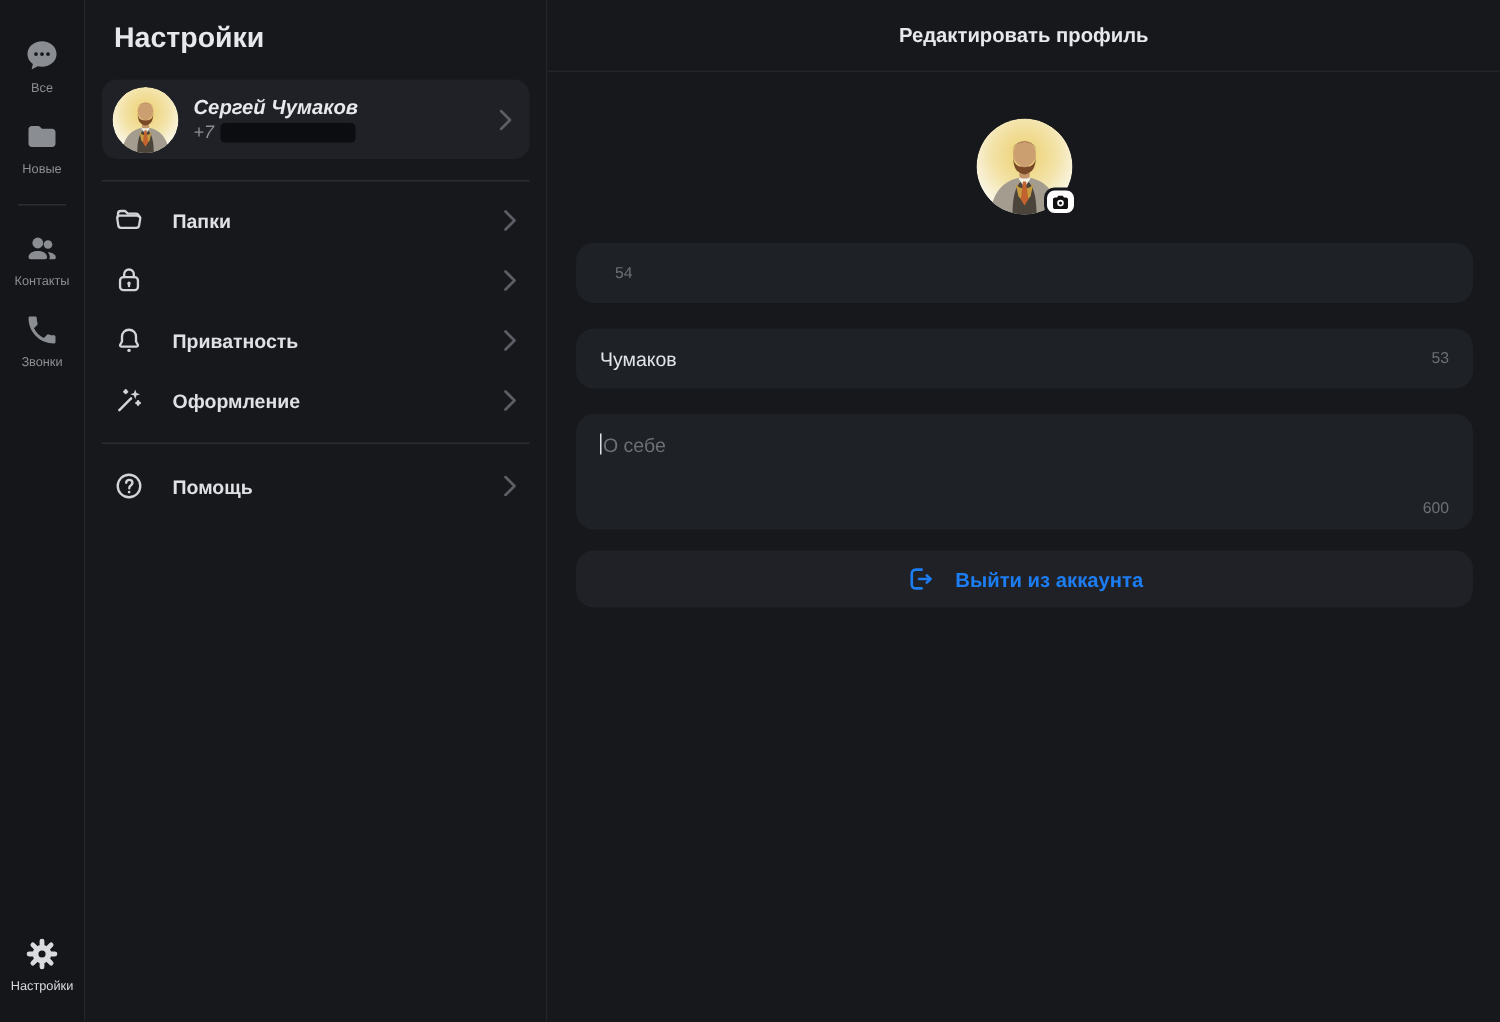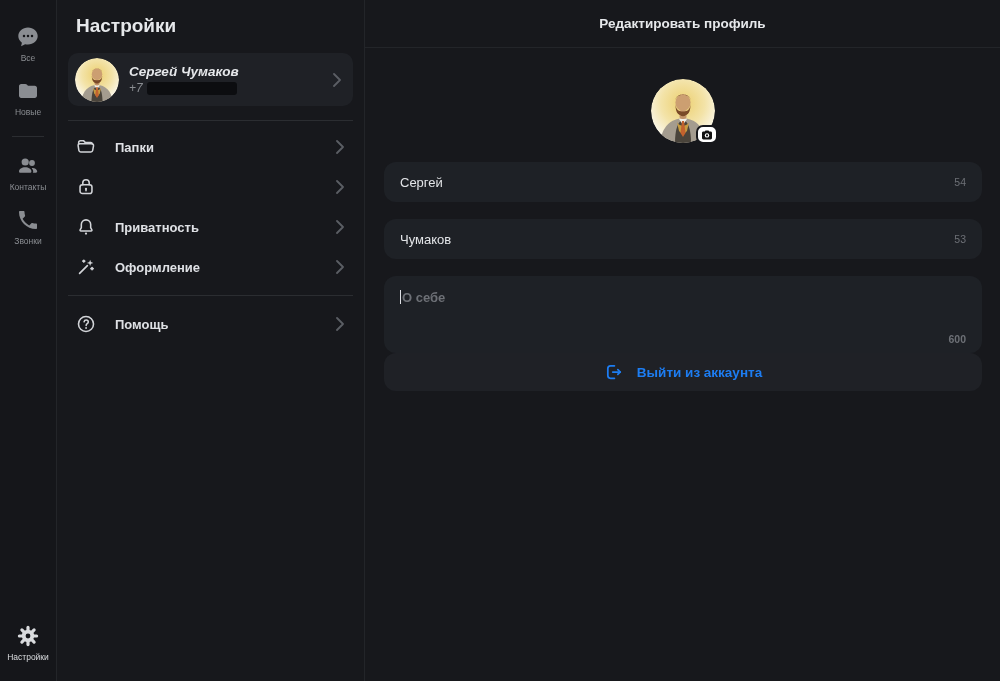--- a/index.html
+++ b/index.html
@@ -88,21 +88,21 @@
     background:#1e2126; border-radius:12px; height:40px;
     display:flex; align-items:center; padding:0 16px;
     margin-bottom:17px; cursor:text;
   }
   .field .fvalue { flex:1; font-size:13px; color:#e3e5e8; }
   .field .fcount { font-size:10.5px; color:#6d7076; margin-left:10px; }
 
   .field-area {
     background:#1e2126; border-radius:12px; height:77px;
     display:flex; flex-direction:column; padding:12px 16px 8px 16px;
-    cursor:text; position:relative;font-weight:bold;
+    margin-bottom:14px; cursor:text; position:relative;
   }
   .caret { display:inline-block; width:1px; height:14px; background:#dfe1e5; vertical-align:-2px; margin-right:1px; }
   .fplaceholder { font-size:13px; color:#6d7076; }
   .area-count { position:absolute; right:16px; bottom:8px; font-size:10.5px; color:#6d7076; }
 
   .logout {
     background:#1f2126; border-radius:12px; height:38px;
     display:flex; align-items:center; padding:0 16px; cursor:pointer;justify-content:center;
   }
   .logout .lic { width:20px; height:20px; flex:0 0 20px; }
@@ -316,21 +316,20 @@
       <div class="cam-badge">
         <svg width="12" height="10" viewBox="0 0 12 10">
           <path d="M1 3 C1 2.2 1.6 1.6 2.4 1.6 H3.7 L4.5 .5 H7.5 L8.3 1.6 H9.6 C10.4 1.6 11 2.2 11 3 V8 C11 8.8 10.4 9.4 9.6 9.4 H2.4 C1.6 9.4 1 8.8 1 8 Z" fill="#111"></path>
           <circle cx="6" cy="5.4" r="2.2" fill="#fff"></circle>
           <circle cx="6" cy="5.4" r="1.05" fill="#111"></circle>
         </svg>
       </div>
     </div>
 
     <div class="field">
-      <span class="fvalue">Сергей</span>
       <span class="fcount">54</span>
     </div>
 
     <div class="field">
       <span class="fvalue">Чумаков</span>
       <span class="fcount">53</span>
     </div>
 
     <div class="field-area">
       <div>

